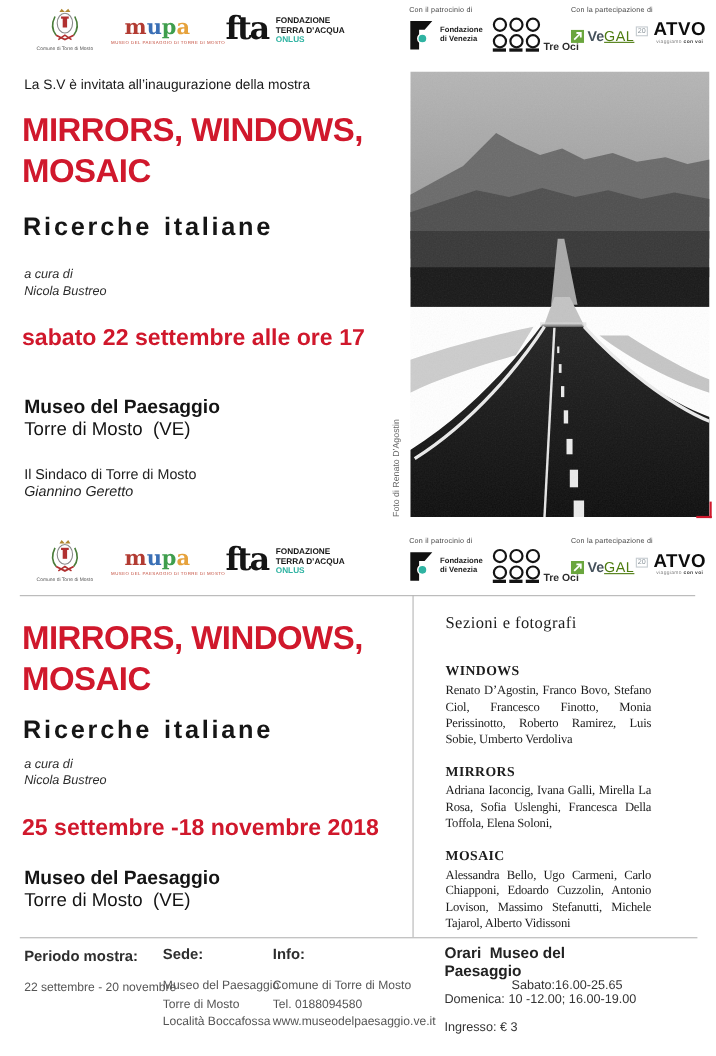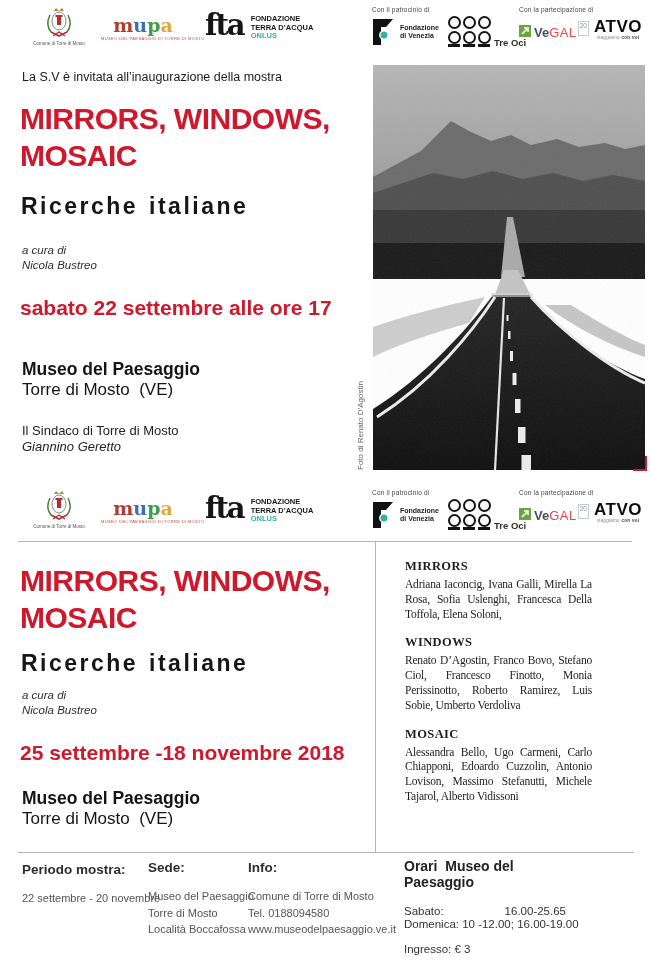--- a/index.html
+++ b/index.html
@@ -17,23 +17,23 @@
   .fta-row{display:flex;align-items:center;}
   .fta-mark{font-family:"DejaVu Serif",serif;font-size:29px;line-height:29px;font-weight:600;letter-spacing:-2px;color:#151515;}
   .fta-text{margin-left:7px;margin-top:5px;font-size:7.5px;line-height:8.5px;font-weight:bold;color:#151515;}
   .fta-onlus{color:#2fb3a2;}
   .fdv-row{display:flex;align-items:flex-start;}
   .fdv-text{margin-left:4px;margin-top:6px;font-size:7px;line-height:8px;font-weight:bold;color:#1c1c1c;}
   .oci-grid{display:grid;grid-template-columns:repeat(3,13px);grid-auto-rows:13px;gap:2px;}
   .oci-ring{width:9px;height:9px;border:2.5px solid #141414;border-radius:50%;background:#fff;}
   .oci-bar{width:12px;height:2.5px;background:#141414;margin-top:-1px;}
   .oci-label{font-size:9.5px;color:#2e2e2e;font-weight:bold;}
-  .vegal-row{display:flex;}
+  .vegal-row{display:flex;align-items:center;}
   .vegal-ve{font-size:13px;font-weight:bold;color:#46525c;margin-left:3px;}
-  .vegal-gal{font-size:13px;color:#ef4444;letter-spacing:.5px;}
+  .vegal-gal{font-size:13px;color:#4d7c0f;letter-spacing:.5px;text-decoration:underline;}
   .vegal-sup{font-size:6.5px;color:#8a949b;border:1px solid #c5cbd0;padding:0 1px;margin-left:1px;position:relative;top:-4px;}
   .atvo-name{font-size:17px;line-height:16px;font-weight:800;letter-spacing:.5px;color:#0c0c0c;}
   .atvo-tag{font-size:4.5px;color:#808080;letter-spacing:.3px;}
   .atvo-tag b{color:#3a3a3a;}
 
   
   .intro{font-size:12.5px;color:#1a1a1a;}
   .big-title{font-size:30px;line-height:37px;font-weight:bold;color:#d0182c;letter-spacing:-.5px;}
   .subtitle{font-size:23px;font-weight:bold;color:#161616;letter-spacing:2.5px;word-spacing:2px;}
   .curator{font-style:italic;font-size:11.5px;color:#2e2e2e;line-height:15px;}
@@ -307,28 +307,29 @@
     <div>a cura di</div>
     <div>Nicola Bustreo</div>
   </div>
 
   <div class="abs red-date" style="left:20px;top:741px;">25 settembre -18 novembre 2018</div>
 
   <div class="abs venue" style="left:22px;top:788px;">Museo del Paesaggio</div>
   <div class="abs venue-city" style="left:22px;top:809px;">Torre di Mosto  (VE)</div>
 
   <div class="abs serif-col" style="left:405px;top:559px;">
-
+    <div class="serif-heading">Sezioni e fotografi</div>
+
+    <div>
+      <div class="section-name">WINDOWS</div>
+      <div class="section-names">Renato D’Agostin, Franco Bovo, Stefano Ciol, Francesco Finotto, Monia Perissinotto, Roberto Ramirez, Luis Sobie, Umberto Verdoliva</div>
+    </div>
     <div>
       <div class="section-name">MIRRORS</div>
       <div class="section-names">Adriana Iaconcig, Ivana Galli, Mirella La Rosa, Sofia Uslenghi, Francesca Della Toffola, Elena Soloni,</div>
-    </div>
-    <div>
-      <div class="section-name">WINDOWS</div>
-      <div class="section-names">Renato D’Agostin, Franco Bovo, Stefano Ciol, Francesco Finotto, Monia Perissinotto, Roberto Ramirez, Luis Sobie, Umberto Verdoliva</div>
     </div>
     <div>
       <div class="section-name">MOSAIC</div>
       <div class="section-names">Alessandra Bello, Ugo Carmeni, Carlo Chiapponi, Edoardo Cuzzolin, Antonio Lovison, Massimo Stefanutti, Michele Tajarol, Alberto Vidissoni</div>
     </div>
   </div>
 
   <div class="abs" style="left:22px;top:862px;">
     <div class="foot-label">Periodo mostra:</div>
     <div class="foot-lines">22 settembre - 20 novembre</div>
@@ -347,21 +348,21 @@
     <div class="foot-label">Info:</div>
     <div class="foot-lines">
       <div>Comune di Torre di Mosto</div>
       <div>Tel. 0188094580</div>
       <div>www.museodelpaesaggio.ve.it</div>
     </div>
   </div>
 
   <div class="abs" style="left:404px;top:858px;width:180px;">
     <div class="orari-title">Orari  Museo del Paesaggio</div>
-    <div class="orari-row" style="margin-top:15px;">
+    <div class="orari-row" style="justify-content:flex-end;">
       <span>Sabato:</span>
       <span>16.00-25.65</span>
     </div>
     <div class="orari-line">Domenica: 10 -12.00; 16.00-19.00</div>
     <div class="orari-small" style="margin-top:13px;">Ingresso: € 3</div>
 
   </div>
 
 </div>
 

